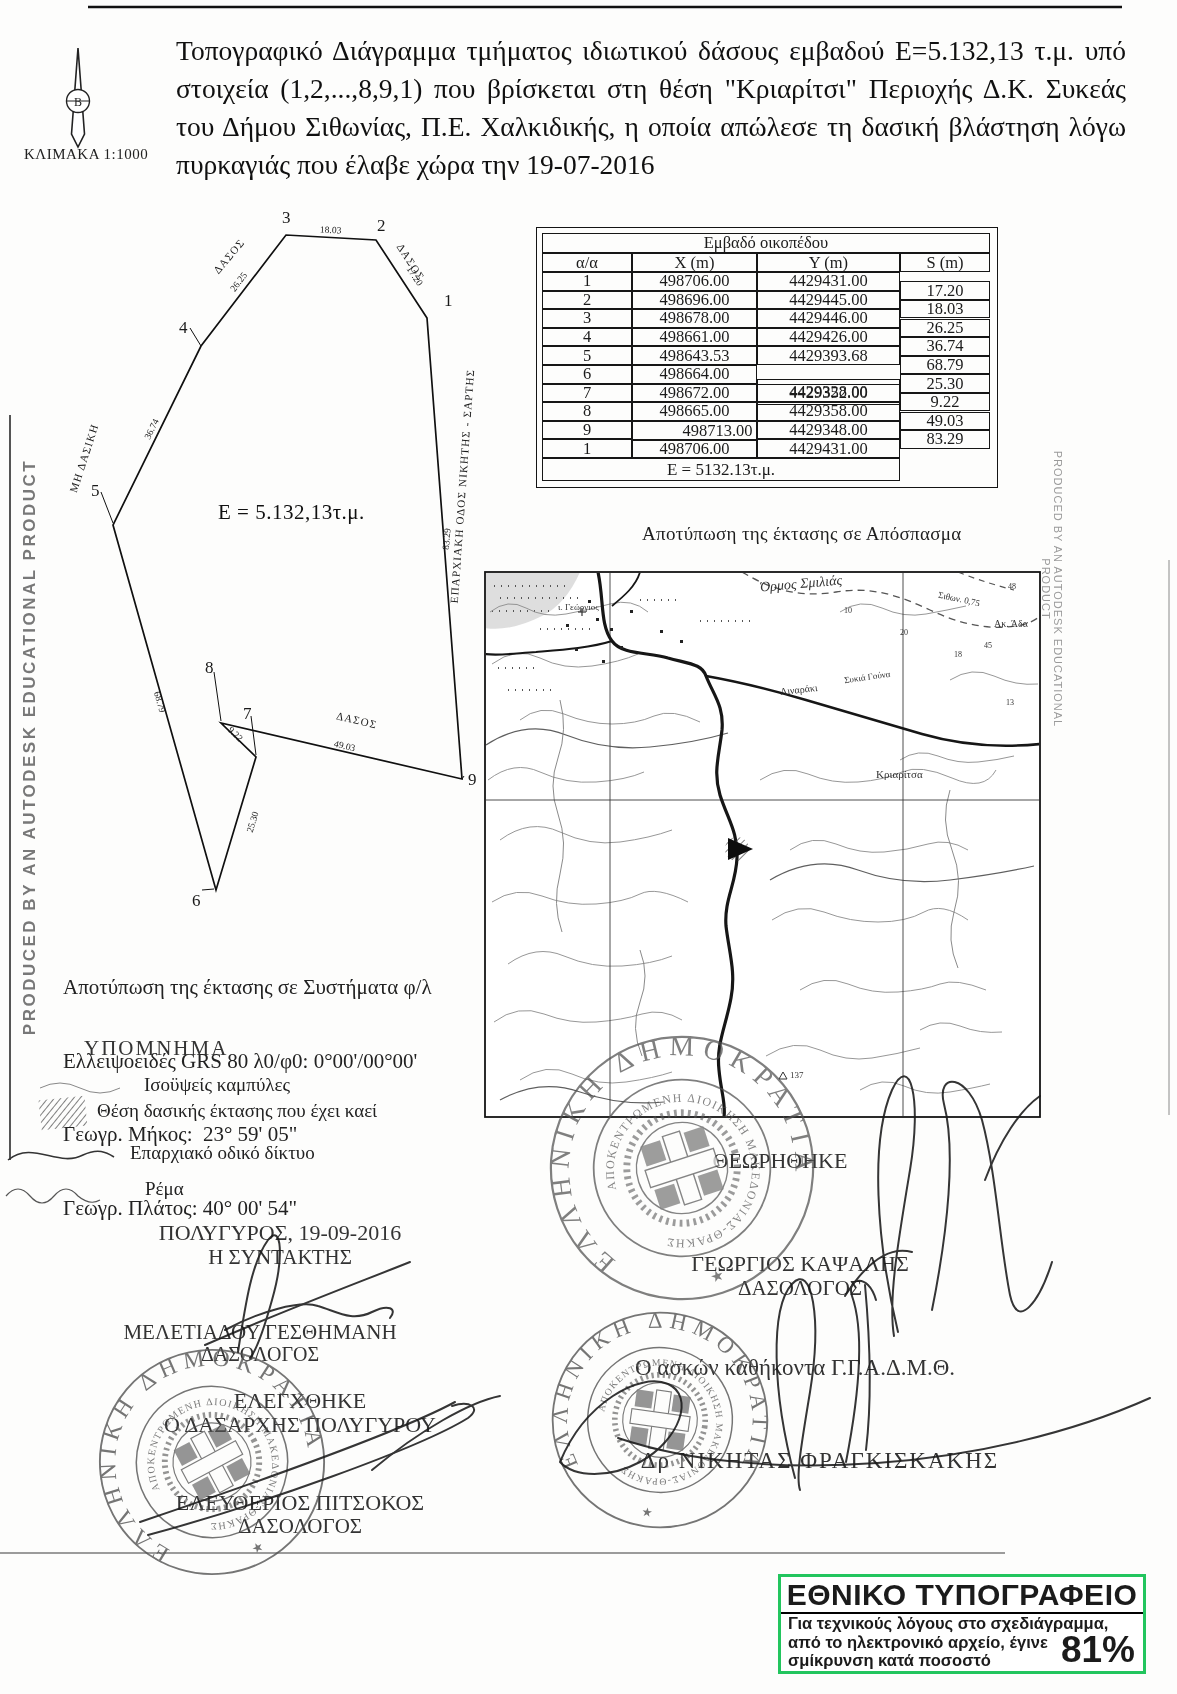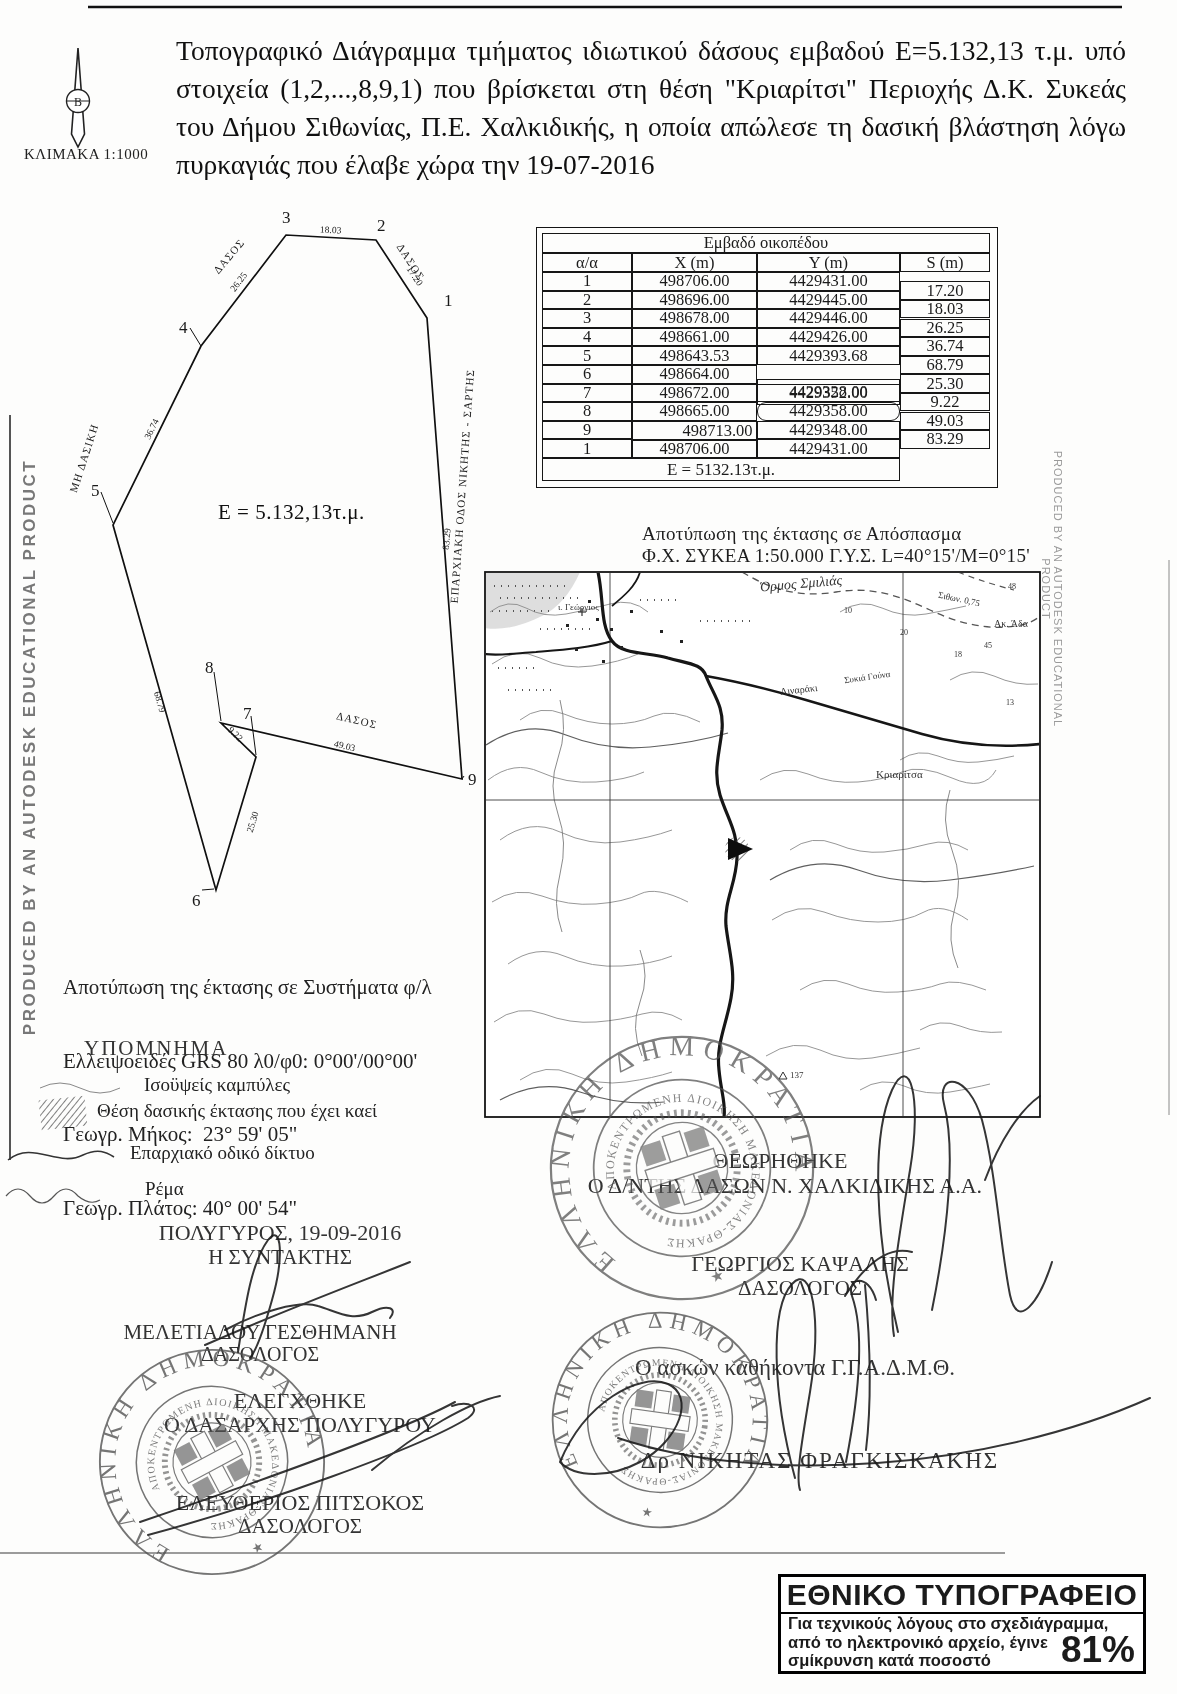--- a/index.html
+++ b/index.html
@@ -16,21 +16,21 @@
   .geo{font-size:21px;line-height:24.5px;white-space:pre;color:#222}
   .legendtitle{font-size:21px;letter-spacing:2px;color:#333}
   .legenditem{font-size:19px;color:#222;white-space:nowrap}
   .sig{color:#333;text-align:center;white-space:nowrap}
   .lbl{position:absolute;white-space:nowrap;color:#1a1a1a}
   .areaLabel{font-size:21px;letter-spacing:.5px;color:#111}
   .wm-left{font-family:"Liberation Sans",sans-serif;font-weight:bold;font-size:17px;
            letter-spacing:2.5px;color:#787878;text-align:center}
   .wm-right{font-family:"Liberation Sans",sans-serif;font-size:11px;letter-spacing:1px;
             color:#9a9a9a;text-align:center}
-  .natbox{border:3px solid #000000;background:#fff;font-family:"Liberation Sans",sans-serif}
+  .natbox{border:3px solid #22c55e;background:#fff;font-family:"Liberation Sans",sans-serif}
   .natbox .nt{font-weight:bold;font-size:30px;text-align:center;border-bottom:2.5px solid #000;
               padding:1px 4px 0 4px;letter-spacing:.5px}
   .natbox .nl{font-weight:bold;font-size:16.5px;line-height:18.5px;padding-left:7px}
   .natbox .np{position:absolute;right:8px;bottom:0px;font-size:37px;font-weight:600}
 </style>
 </head>
 <body>
 
 <div class="page" id="pg">
 
@@ -192,21 +192,21 @@
       <div class="tc" style="left: 632px; top: 346.4px; width: 125px; height: 18.6px; font-size: 16.5px;">498643.53</div>
       <div class="tc" style="left: 757px; top: 346.4px; width: 143px; height: 18.6px; font-size: 16.5px;">4429393.68</div>
       <div class="tc" style="left: 542px; top: 365px; width: 90px; height: 18.6px; font-size: 16.5px;">6</div>
       <div class="tc" style="left: 632px; top: 365px; width: 125px; height: 18.6px; font-size: 16.5px;">498664.00</div>
       <div class="tc" style="left: 757px; top: 379px; width: 143px; height: 26px; font-size: 16.5px;">4429328.00</div>
       <div class="tc" style="left: 542px; top: 383.6px; width: 90px; height: 18.6px; font-size: 16.5px;">7</div>
       <div class="tc" style="left: 632px; top: 383.6px; width: 125px; height: 18.6px; font-size: 16.5px;">498672.00</div>
       <div class="tc" style="left: 757px; top: 383.6px; width: 143px; height: 18.6px; font-size: 16.5px;">4429352.00</div>
       <div class="tc" style="left: 542px; top: 402.2px; width: 90px; height: 18.6px; font-size: 16.5px;">8</div>
       <div class="tc" style="left: 632px; top: 402.2px; width: 125px; height: 18.6px; font-size: 16.5px;">498665.00</div>
-      <div class="tc" style="left: 757px; top: 402.2px; width: 143px; height: 18.6px; font-size: 16.5px; border-radius: 9px;">4429358.00</div>
+      <div class="tc" style="left: 757px; top: 402.2px; width: 143px; height: 18.6px; font-size: 16.5px;">4429358.00</div>
       <div class="tc" style="left: 542px; top: 420.8px; width: 90px; height: 18.6px; font-size: 16.5px;">9</div>
       <div class="tc" style="left: 632px; top: 420.8px; width: 125px; height: 20px; font-size: 16.5px; padding-left: 46px;">498713.00</div>
       <div class="tc" style="left: 757px; top: 420.8px; width: 143px; height: 18.6px; font-size: 16.5px;">4429348.00</div>
       <div class="tc" style="left: 542px; top: 439.4px; width: 90px; height: 18.6px; font-size: 16.5px;">1</div>
       <div class="tc" style="left: 632px; top: 439.4px; width: 125px; height: 18.6px; font-size: 16.5px;">498706.00</div>
       <div class="tc" style="left: 757px; top: 439.4px; width: 143px; height: 18.6px; font-size: 16.5px;">4429431.00</div>
       <div class="tc" style="left: 900px; top: 281.3px; width: 90px; height: 18.6px; font-size: 16.5px;">17.20</div>
       <div class="tc" style="left: 900px; top: 299.9px; width: 90px; height: 18.6px; font-size: 16.5px;">18.03</div>
       <div class="tc" style="left: 900px; top: 318.5px; width: 90px; height: 18.6px; font-size: 16.5px;">26.25</div>
       <div class="tc" style="left: 900px; top: 337.1px; width: 90px; height: 18.6px; font-size: 16.5px;">36.74</div>
@@ -214,21 +214,20 @@
       <div class="tc" style="left: 900px; top: 374.3px; width: 90px; height: 18.6px; font-size: 16.5px;">25.30</div>
       <div class="tc" style="left: 900px; top: 392.9px; width: 90px; height: 18.6px; font-size: 16.5px;">9.22</div>
       <div class="tc" style="left: 900px; top: 411.5px; width: 90px; height: 18.6px; font-size: 16.5px;">49.03</div>
       <div class="tc" style="left: 900px; top: 430.1px; width: 90px; height: 18.6px; font-size: 16.5px;">83.29</div>
       <div class="tc" style="left: 542px; top: 458px; width: 358px; height: 23px; font-size: 17px;">Ε = 5132.13τ.μ.</div>
     </div>
 
   <div class="abs areaLabel" style="left:218px;top:500px">Ε = 5.132,13τ.μ.</div>
 
   <div class="abs caption" style="left:642px;top:523px">Αποτύπωση της έκτασης σε Απόσπασμα</div>
-  <div class="abs caption" style="left:642px;top:545px">Φ.Χ. ΣΥΚΕΑ 1:50.000 Γ.Υ.Σ. L=40°15'/M=0°15'</div>
 
   <div class="abs geo" style="left:63px;top:926px">
     <div>Αποτύπωση της έκτασης σε Συστήματα φ/λ</div>
     <div>Ελλειψοειδές GRS 80 λ0/φ0: 0°00'/00°00'</div>
     <div>Γεωγρ. Μήκος:  23° 59' 05"</div>
     <div>Γεωγρ. Πλάτος: 40° 00' 54"</div>
   </div>
 
   <div class="abs legendtitle" style="left:84px;top:1036px">ΥΠΟΜΝΗΜΑ</div>
   <div class="abs legenditem" style="left:144px;top:1074px">Ισοϋψείς καμπύλες</div>
@@ -240,21 +239,20 @@
   <div class="abs sig" style="left:110px;top:1245px;width:340px;font-size:21px">Η ΣΥΝΤΑΚΤΗΣ</div>
   <div class="abs sig" style="left:60px;top:1320px;width:400px;font-size:21px">ΜΕΛΕΤΙΑΔΟΥ ΓΕΣΘΗΜΑΝΗ</div>
   <div class="abs sig" style="left:60px;top:1343px;width:400px;font-size:20px">ΔΑΣΟΛΟΓΟΣ</div>
 
   <div class="abs sig" style="left:100px;top:1388px;width:400px;font-size:22px">ΕΛΕΓΧΘΗΚΕ</div>
   <div class="abs sig" style="left:100px;top:1412px;width:400px;font-size:22px">Ο ΔΑΣΑΡΧΗΣ ΠΟΛΥΓΥΡΟΥ</div>
   <div class="abs sig" style="left:100px;top:1490px;width:400px;font-size:22px">ΕΛΕΥΘΕΡΙΟΣ ΠΙΤΣΟΚΟΣ</div>
   <div class="abs sig" style="left:100px;top:1514px;width:400px;font-size:21px">ΔΑΣΟΛΟΓΟΣ</div>
 
   <div class="abs sig" style="left:580px;top:1148px;width:400px;font-size:22px">ΘΕΩΡΗΘΗΚΕ</div>
-  <div class="abs sig" style="left:555px;top:1173px;width:460px;font-size:22px">Ο Δ/ΝΤΗΣ ΔΑΣΩΝ Ν. ΧΑΛΚΙΔΙΚΗΣ Α.Α.</div>
   <div class="abs sig" style="left:620px;top:1251px;width:360px;font-size:22px">ΓΕΩΡΓΙΟΣ ΚΑΨΑΛΗΣ</div>
   <div class="abs sig" style="left:620px;top:1276px;width:360px;font-size:21px">ΔΑΣΟΛΟΓΟΣ</div>
 
   <div class="abs sig" style="left:570px;top:1355px;width:450px;font-size:23px">Ο ασκών καθήκοντα Γ.Γ.Α.Δ.Μ.Θ.</div>
   <div class="abs sig" style="left:580px;top:1448px;width:480px;font-size:23px;letter-spacing:2px">Δρ ΝΙΚΗΤΑΣ ΦΡΑΓΚΙΣΚΑΚΗΣ</div>
 
   <div class="abs natbox" style="left:778px;top:1574px;width:362px;height:94px">
     <div class="nt">ΕΘΝΙΚΟ ΤΥΠΟΓΡΑΦΕΙΟ</div>
     <div class="nl">Για τεχνικούς λόγους στο σχεδιάγραμμα,</div>
     <div class="nl">από το ηλεκτρονικό αρχείο, έγινε</div>

